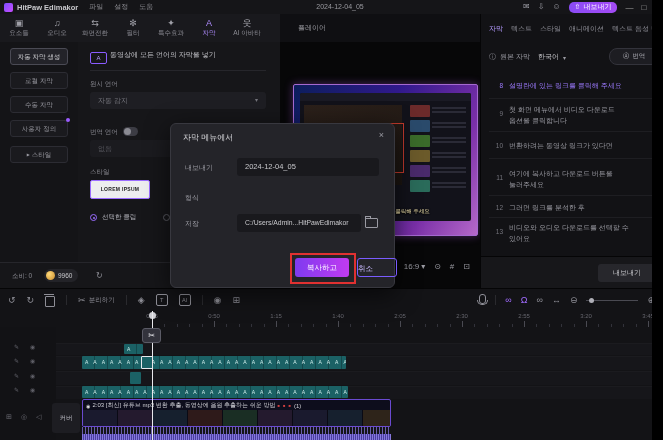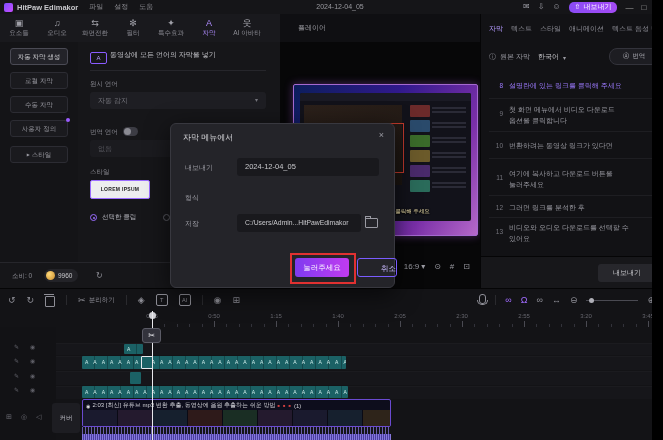--- a/index.html
+++ b/index.html
@@ -105,21 +105,21 @@
   .dlg-field{position:absolute;left:66px;width:142px;height:18px;background:#19191d;border-radius:3px;
              font-size:7.5px;color:#c8c8cc;line-height:18px;padding-left:8px;box-sizing:border-box;white-space:nowrap;overflow:hidden;}
   .dlg-field .caret{position:absolute;right:8px;top:0;font-size:6px;color:#9a9aa2;}
   .folder-btn{position:absolute;left:192px;top:90px;width:16px;height:18px;display:flex;align-items:center;justify-content:center;}
   .folder{width:11px;height:8px;border:1px solid #9a9aa2;border-radius:1px;position:relative;}
   .folder::before{content:'';position:absolute;top:-3px;left:-1px;width:4px;height:2px;border:1px solid #9a9aa2;border-bottom:none;}
   .save-btn{position:absolute;left:124px;top:134px;width:54px;height:19px;border-radius:3px;
             background:linear-gradient(90deg,#7f3bf0,#c13bf0);color:#fff;font-size:7.5px;text-align:center;line-height:19px;}
   .annotation{position:absolute;left:119px;top:129px;width:62px;height:27px;border:2px solid #e03131;z-index:11;pointer-events:none;}
   .cancel-btn{position:absolute;left:186px;top:134px;width:40px;height:19px;border:1px solid #7a5cff;border-radius:3px;
-              color:#c9baff;font-size:7.5px;text-align:right;line-height:19px;box-sizing:border-box;}
+              color:#c9baff;font-size:7.5px;text-align:left;line-height:19px;box-sizing:border-box;}
   
   .timeline{position:absolute;left:0;top:288px;width:663px;height:152px;background:#131316;border-top:1px solid #050506;}
   .tl-toolbar{position:absolute;left:8px;top:0;height:22px;display:flex;align-items:center;gap:11px;color:#8e8e96;}
   .tl-toolbar .g{font-size:9px;}
   .tl-sep{width:1px;height:10px;background:#2a2a2e;}
   .split{display:flex;align-items:center;gap:3px;font-size:6.5px;}
   .boxic{width:10px;height:10px;border:1px solid #8e8e96;border-radius:2px;font-size:5.5px;text-align:center;line-height:10px;}
   .trash{width:8px;height:9px;border:1px solid #8e8e96;border-radius:1px;position:relative;margin-top:2px;}
   .trash::before{content:'';position:absolute;top:-3px;left:-2px;width:10px;height:1px;background:#8e8e96;}
   .tl-right{position:absolute;right:8px;top:0;height:22px;display:flex;align-items:center;gap:9px;color:#8e8e96;}
@@ -393,21 +393,21 @@
     <div class="dlg-title">자막 메뉴에서</div>
     <div class="dlg-close">×</div>
     <div class="dlg-lb" style="top:39px;">내보내기</div>
     <div class="dlg-field" style="top:34px;">2024-12-04_05</div>
     <div class="dlg-lb" style="top:69px;">형식</div>
     <div class="dlg-lb" style="top:95px;">저장</div>
     <div class="dlg-field" style="top:90px;width:124px;font-size:6.8px;">C:/Users/Admin...HitPawEdimakor</div>
     <div class="folder-btn">
         <span class="folder"></span>
       </div>
-    <div class="save-btn">눌러주세요</div>
+    <div class="save-btn">복사하고</div>
     <div class="annotation"></div>
     <div class="cancel-btn">취소</div>
   </div>
 
   <div class="timeline">
     <div class="tl-toolbar">
       <span class="g">↺</span>
       <span class="g">↻</span>
       <span class="trash"></span>
       <span class="tl-sep"></span>

